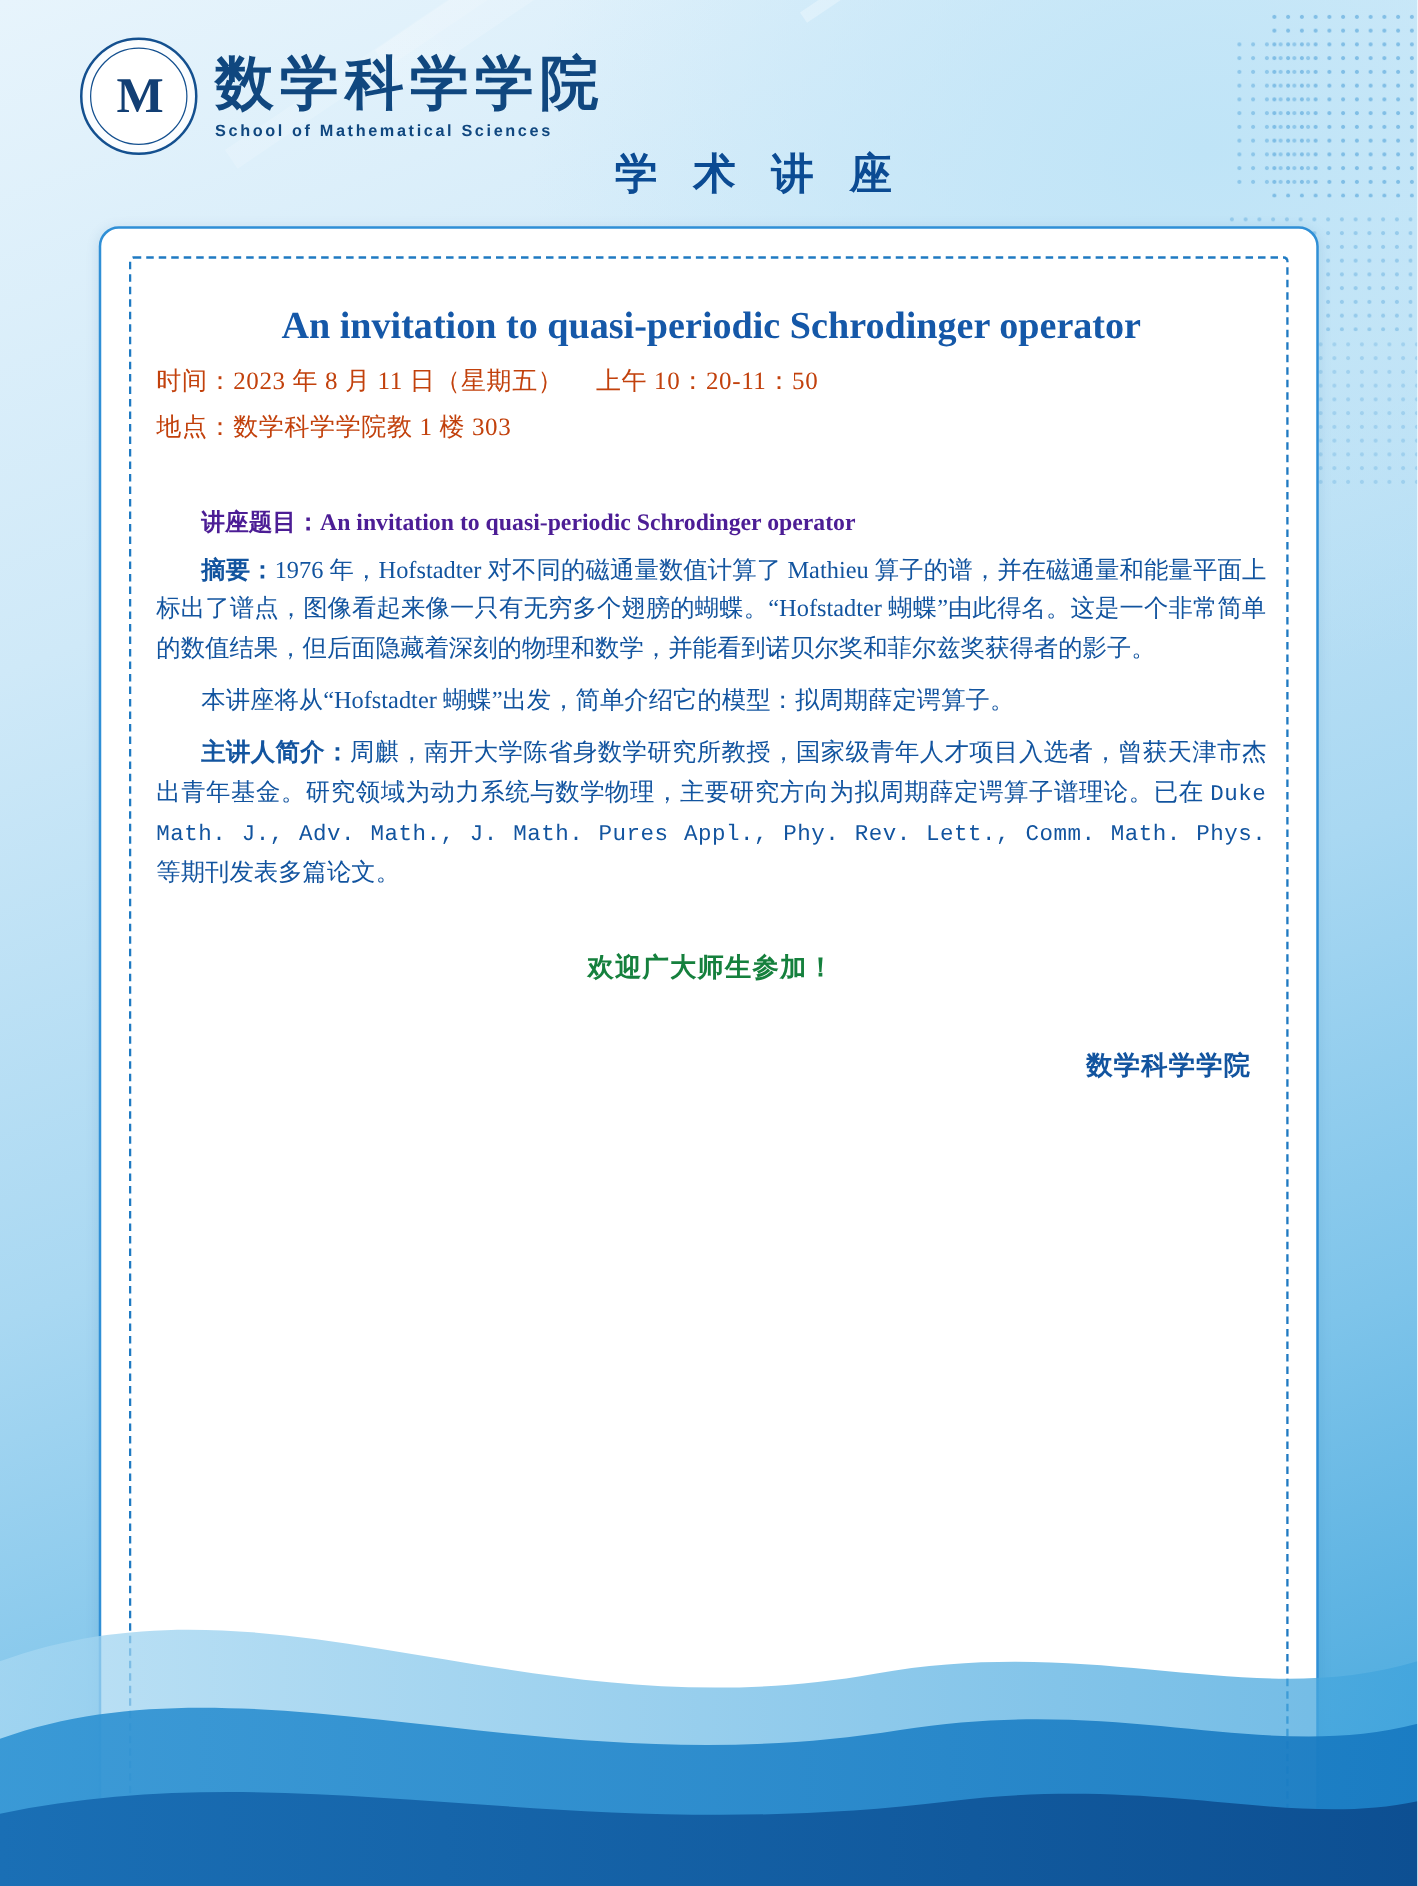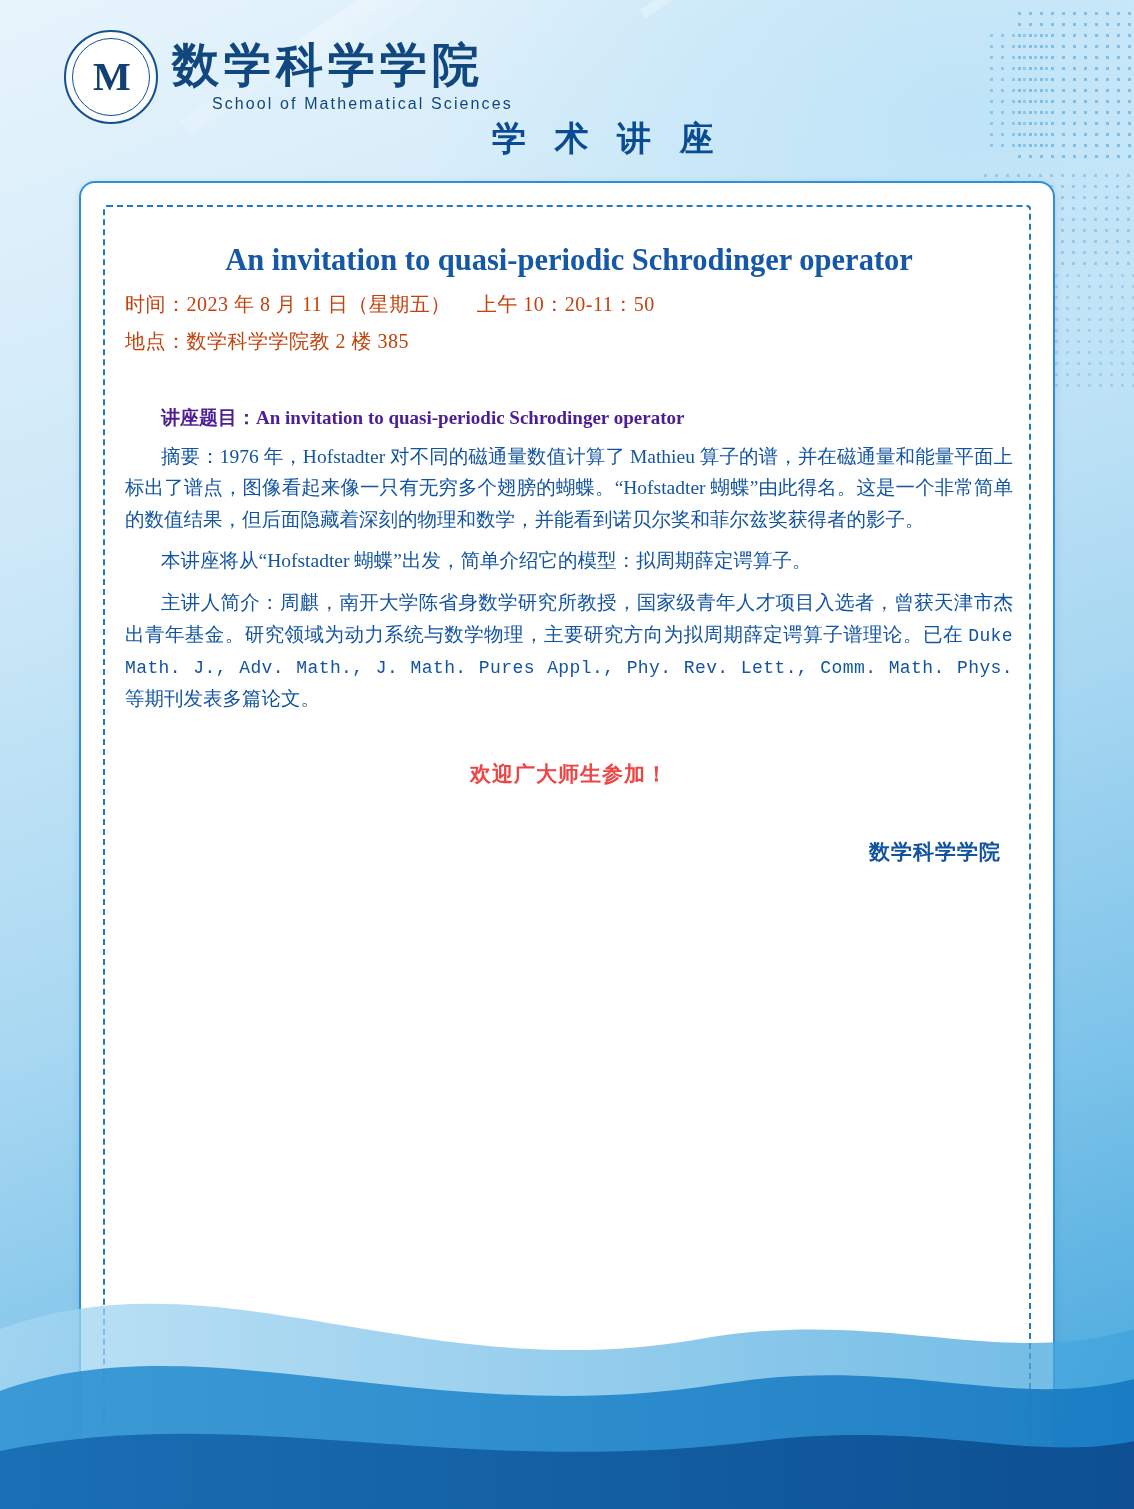--- a/index.html
+++ b/index.html
@@ -92,25 +92,24 @@
   .logo-cn {
     font-family: "Liberation Serif", serif;
     font-size: 47px;
     font-weight: bold;
     color: #10477f;
     letter-spacing: 5px;
   }
   .logo-en {
     margin-top: 7px;
     font-family: "Liberation Sans", sans-serif;
-    font-size: 16px;
-    font-weight: normal;
+    font-size: 13px;
+    font-weight: bold;
     color: #10477f;
     letter-spacing: 2.1px;
-    margin-left: 40px;
   }
   .header-title {
     position: absolute;
     left: 492px; top: 116px;
     font-family: "Liberation Serif", serif;
     font-size: 34px;
     font-weight: bold;
     color: #0b4b93;
     letter-spacing: 10px;
   }
@@ -172,33 +171,33 @@
   .para {
     font-family: "Liberation Serif", serif;
     font-size: 19.5px;
     color: #12549f;
     line-height: 1.62;
     text-align: justify;
     text-justify: inter-ideograph;
     margin-top: 10px;
     text-indent: 36px;
   }
-  .para b { font-weight: normal; }
+  .para b { font-weight: bold; }
   .mono {
     font-family: "Liberation Mono", monospace;
     font-size: 18px;
     letter-spacing: 0.4px;
   }
 
   .welcome {
     text-align: center;
     font-family: "Liberation Serif", serif;
     font-size: 21px;
     font-weight: bold;
-    color: #ef4444;
+    color: #15803d;
     margin-top: 46px;
     letter-spacing: 1px;
   }
   .signature {
     text-align: right;
     font-family: "Liberation Serif", serif;
     font-size: 21px;
     font-weight: bold;
     color: #12549f;
     margin-top: 50px;
@@ -238,21 +237,21 @@
 
     <div class="card-inner">
 
       <div class="doc-title">An invitation to quasi-periodic Schrodinger operator</div>
 
       <div class="meta-line">
         <span>时间：</span><span>2023 年 8 月 11 日（星期五）</span><span class="gap"></span><span>上午 10：20-11：50</span>
       </div>
 
       <div class="meta-line">
-        <span>地点：</span><span>数学科学学院教 2 楼 385</span>
+        <span>地点：</span><span>数学科学学院教 1 楼 303</span>
       </div>
 
       <div class="sub-line first">
         <span>讲座题目：</span><span class="val-serif">An invitation to quasi-periodic Schrodinger operator</span>
       </div>
 
 
       <div class="para">
         <b>摘要：</b><span>1976 年，Hofstadter 对不同的磁通量数值计算了 Mathieu 算子的谱，并在磁通量和能量平面上标出了谱点，图像看起来像一只有无穷多个翅膀的蝴蝶。“Hofstadter 蝴蝶”由此得名。这是一个非常简单的数值结果，但后面隐藏着深刻的物理和数学，并能看到诺贝尔奖和菲尔兹奖获得者的影子。</span>
       </div>

